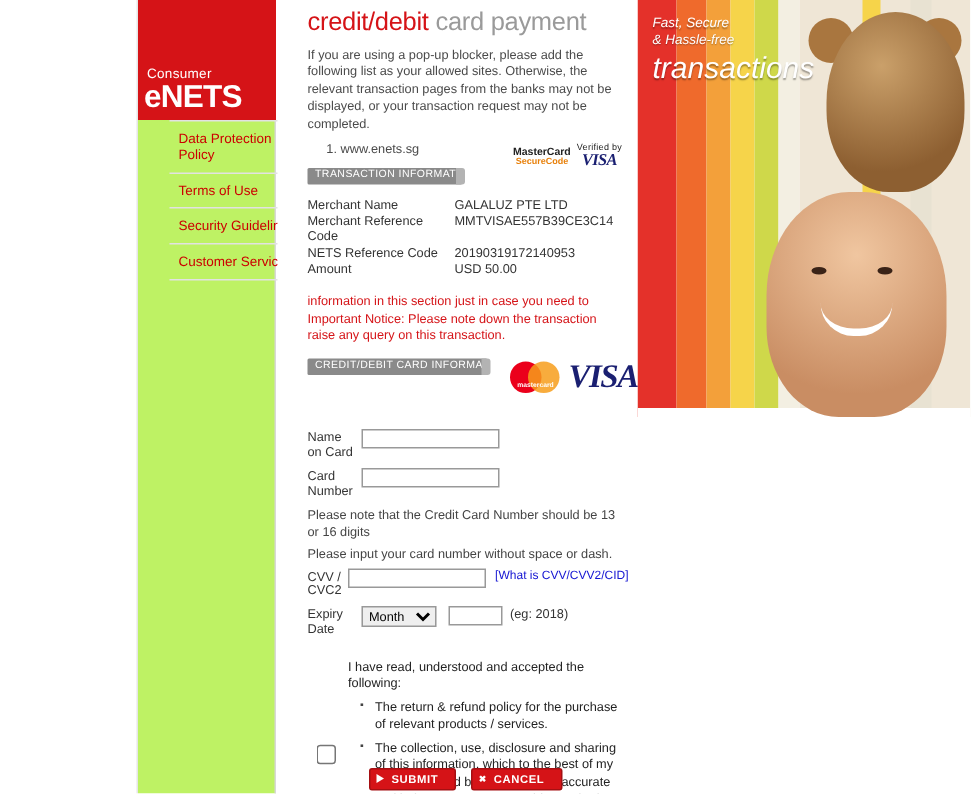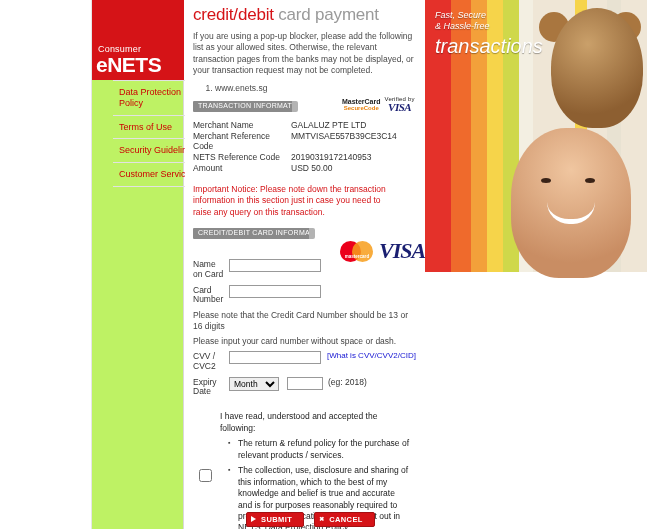--- a/index.html
+++ b/index.html
@@ -65,21 +65,21 @@
   }
   .nav-item:first-child { border-top: 1px solid #e2e2e2; }
 
   
   .main {
     position: absolute;
     left: 185px; top: 0;
     width: 240px;
     height: 470px;
     background: #ffffff;
-    padding: 4px 6px 0 8px;
+    padding: 4px 6px 0 20px;
   }
   .title {
     font-size: 17px;
     color: #d51317;
     line-height: 1.1;
     margin: 2px 0 6px 0;
     letter-spacing: -0.2px;
   }
   .title .grey { color: #9a9a9a; }
   .intro {
@@ -398,30 +398,30 @@
         <td>20190319172140953</td>
       </tr>
       <tr>
         <td class="lbl">Amount</td>
         <td>USD 50.00</td>
       </tr>
     </tbody>
       </table>
 
     <div class="notice">
+      <div>information in this section just in case you need to</div>
       <div>Important Notice: Please note down the transaction</div>
-      <div>information in this section just in case you need to</div>
       <div>raise any query on this transaction.</div>
     </div>
 
     <div class="sec-bar wide">
       <span>CREDIT/DEBIT CARD INFORMATION</span>
     </div>
 
-    <div class="form-area" style="margin-top:20px;">
+    <div class="form-area" style="margin-top:36px;">
       <div class="form-row">
         <div class="form-lbl">
           <div>Name</div>
           <div>on Card</div>
         </div>
         <input class="inp" type="text" value="" style="">
       </div>
 
       <div class="form-row">
         <div class="form-lbl">

